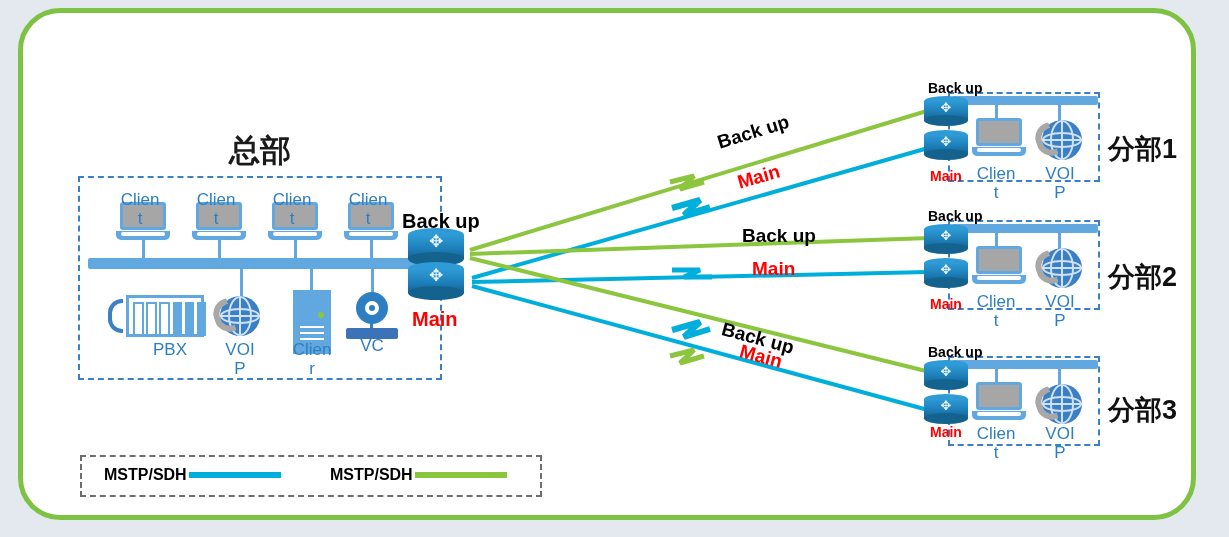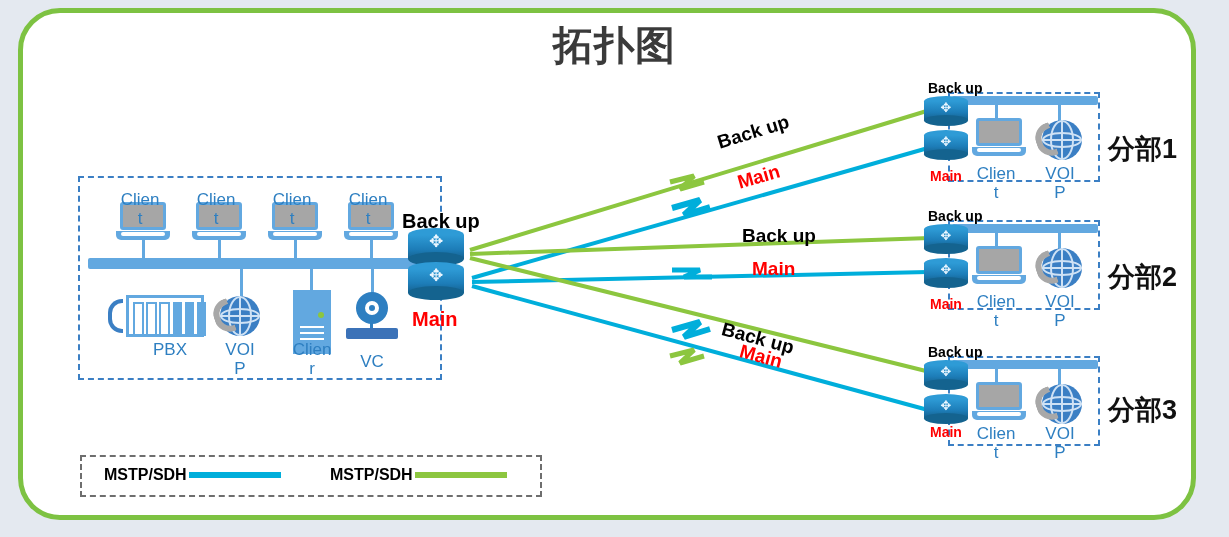--- a/index.html
+++ b/index.html
@@ -185,21 +185,20 @@
 
   svg.links{position:absolute;left:0;top:0;width:1229px;height:537px;pointer-events:none;}
 </style>
 </head>
 <body>
 
 <div id="root">
 
   <div class="card"></div>
 
-  <div class="title">拓扑图</div>
 
   <svg class="links" viewBox="0 0 1229 537">
 
     <line x1="470" y1="250" x2="930" y2="110" stroke="#8CC63F" stroke-width="4"></line>
     <line x1="472" y1="278" x2="928" y2="148" stroke="#00AEDB" stroke-width="4"></line>
 
     <line x1="470" y1="254" x2="930" y2="238" stroke="#8CC63F" stroke-width="4"></line>
     <line x1="472" y1="282" x2="928" y2="272" stroke="#00AEDB" stroke-width="4"></line>
 
     <line x1="470" y1="258" x2="930" y2="372" stroke="#8CC63F" stroke-width="4"></line>
@@ -214,20 +213,21 @@
 
   <div class="link-lbl bk" style="left:718px;top:132px;transform:rotate(-17deg);">Back up</div>
   <div class="link-lbl mn" style="left:738px;top:172px;transform:rotate(-16deg);">Main</div>
 
   <div class="link-lbl bk" style="left:742px;top:225px;">Back up</div>
   <div class="link-lbl mn" style="left:752px;top:258px;">Main</div>
 
   <div class="link-lbl bk" style="left:722px;top:318px;transform:rotate(15deg);">Back up</div>
   <div class="link-lbl mn" style="left:740px;top:340px;transform:rotate(15deg);">Main</div>
 
+  <div class="hq-title">总部</div>
   <div class="hq-box"></div>
   <div class="bus hq-bus"></div>
 
   <div>
     <div class="stub" style="left:142px;top:240px;height:20px;"></div>
     <div class="laptop" style="left:116px;top:202px;">
       <div class="screen"></div>
         <div class="base"></div>
     </div>
     <div class="lbl" style="left:110px;top:190px;">
@@ -314,21 +314,21 @@
     </div>
   </div>
 
   <div>
     <div class="stub" style="left:371px;top:268px;height:28px;"></div>
     <div class="vc" style="left:346px;top:292px;">
       <div class="cam"></div>
         <div class="stand"></div>
         <div class="plate"></div>
     </div>
-    <div class="lbl" style="left:342px;top:352px;">
+    <div class="lbl" style="left:342px;top:336px;">
       <span>VC</span>
     </div>
   </div>
 
   <div class="tag-backup" style="left:402px;top:210px;">Back up</div>
   <div class="router" style="left:408px;top:228px;">
     <div class="top"></div>
       <div class="mid"></div>
       <div class="bot"></div>
       <div class="arrows">✥</div>

